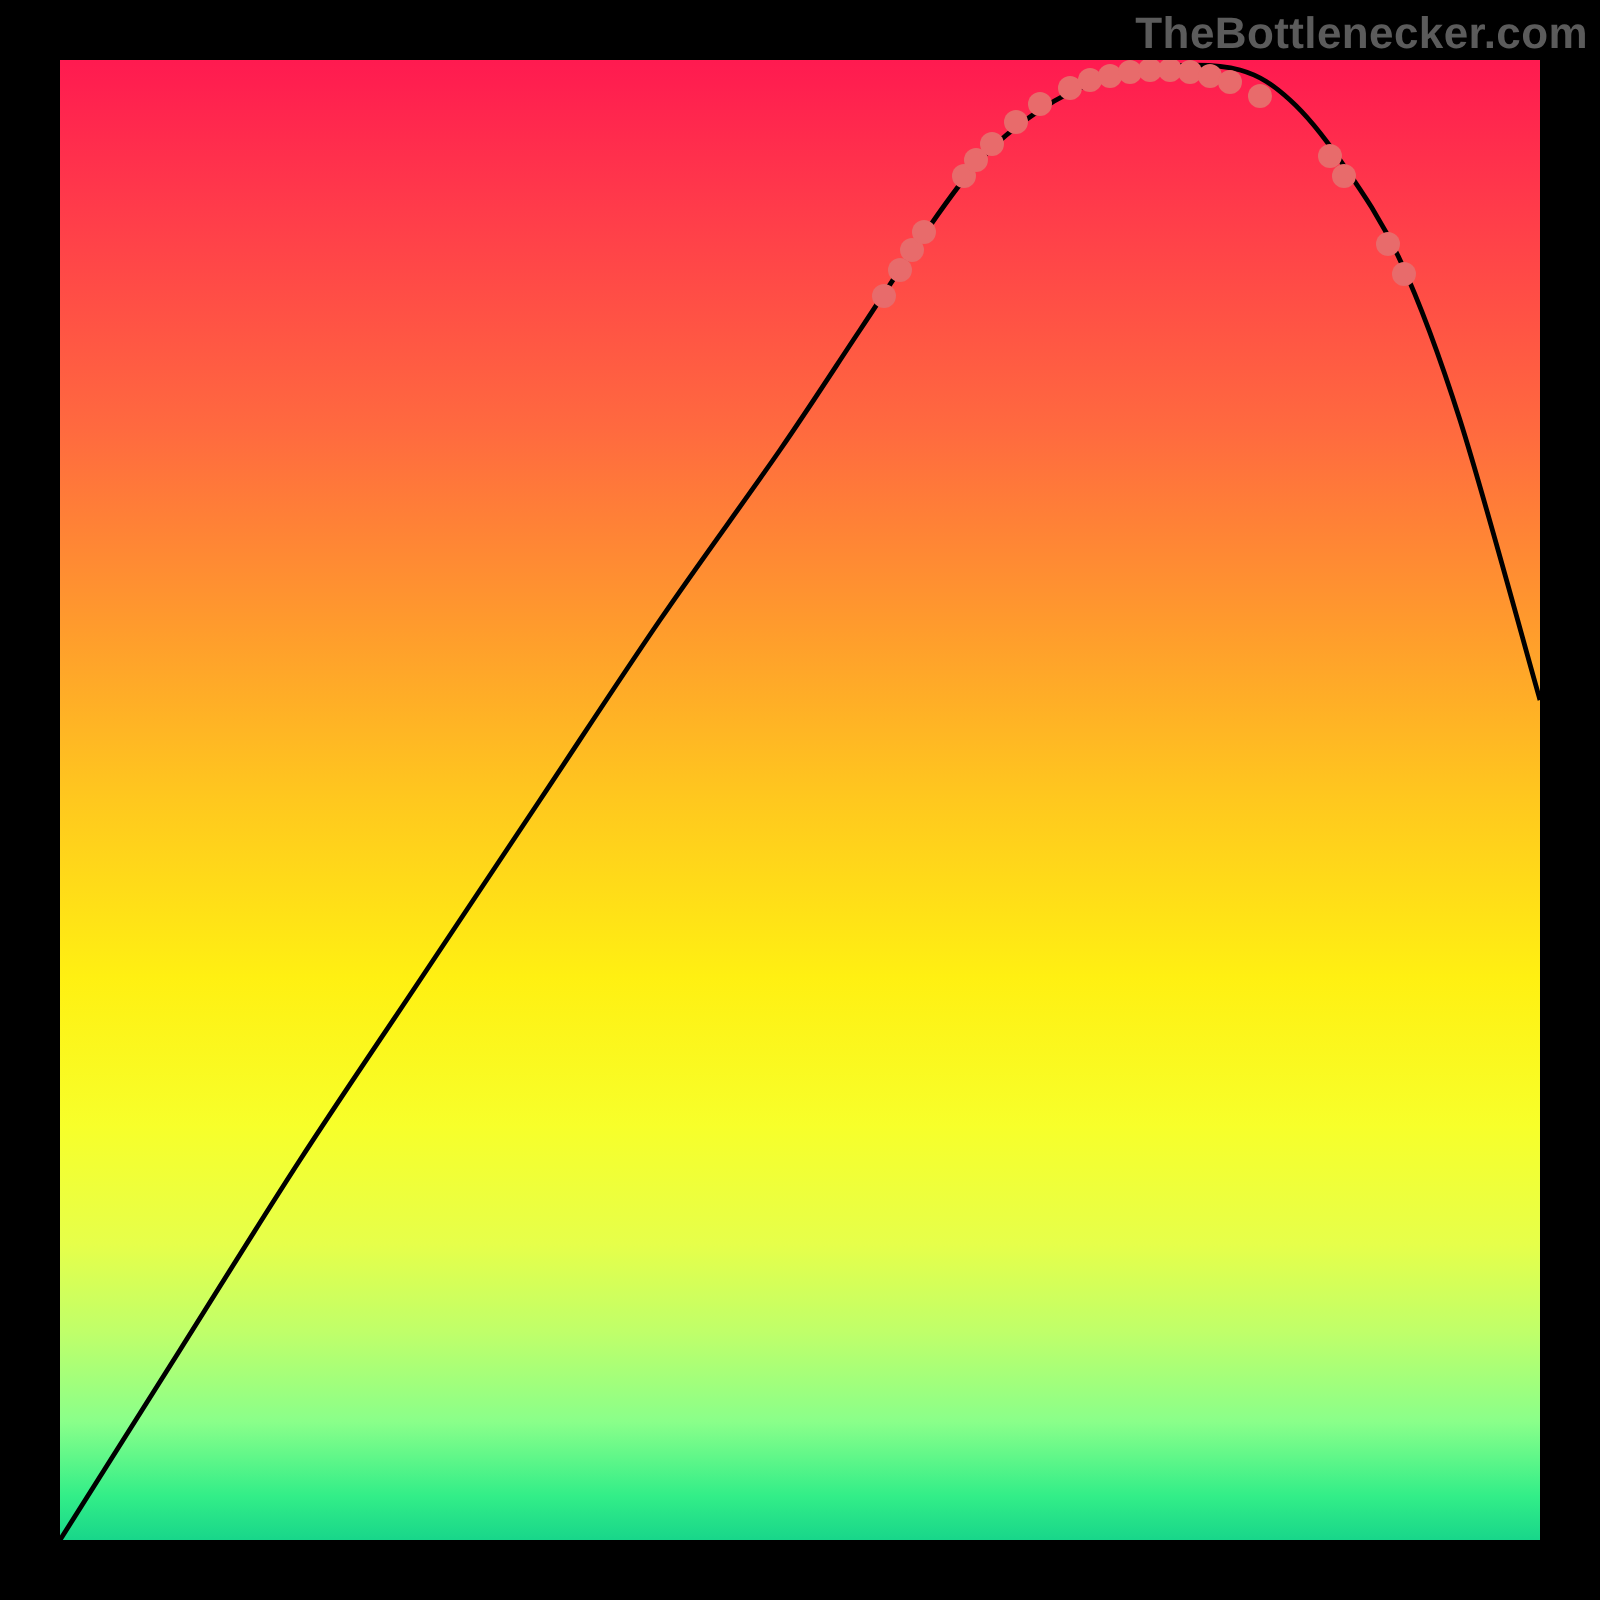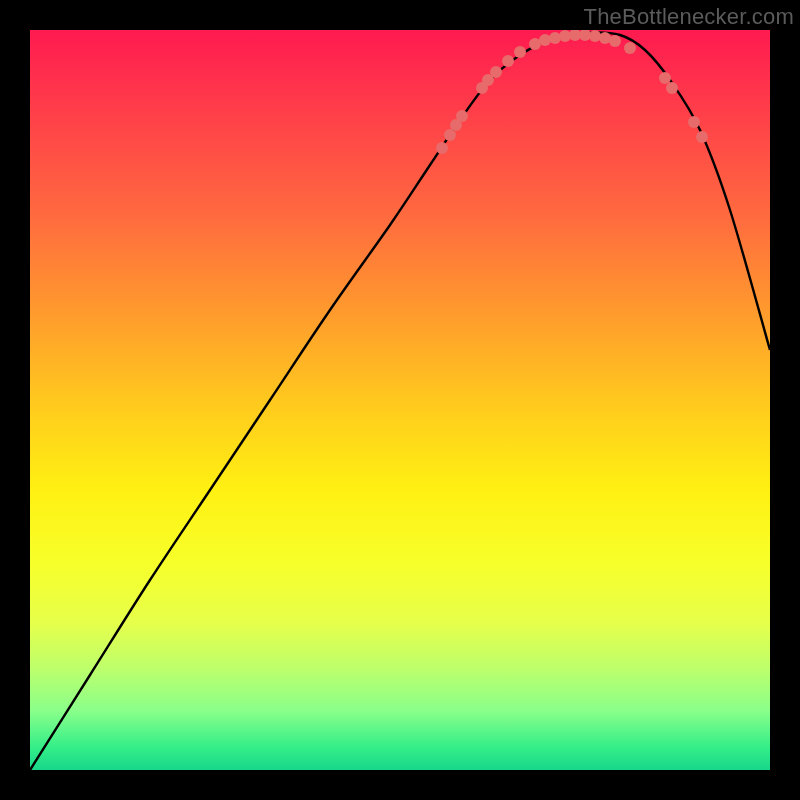--- a/index.html
+++ b/index.html
@@ -47,21 +47,21 @@
     width: 740px;
     height: 740px;
     pointer-events: none;
   }
   .watermark {
     position: absolute;
     top: 4px;
     right: 6px;
     color: #5b5b5b;
     font-size: 22px;
-    font-weight: 400;
+    font-weight: 700;
     letter-spacing: 0.2px;
     user-select: none;
   }
 </style>
 </head>
 <body>
 
 <div class="watermark">TheBottlenecker.com</div>
 
 <div class="frame">

